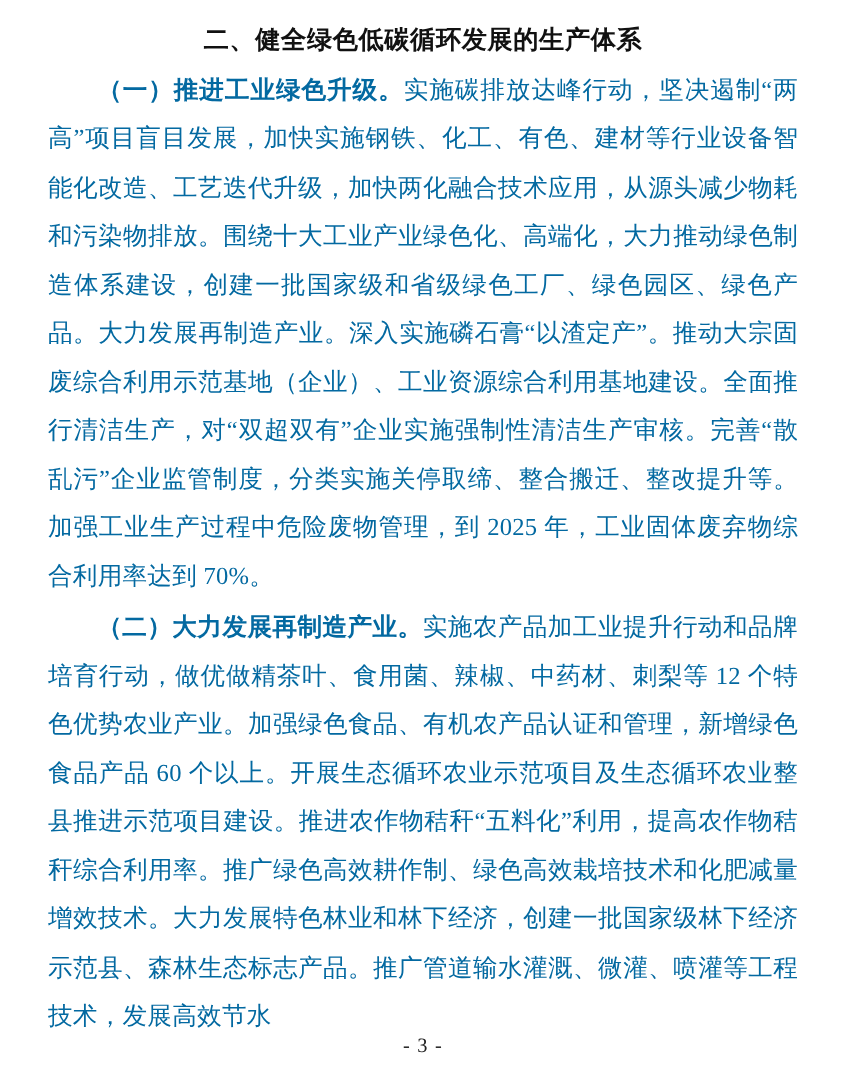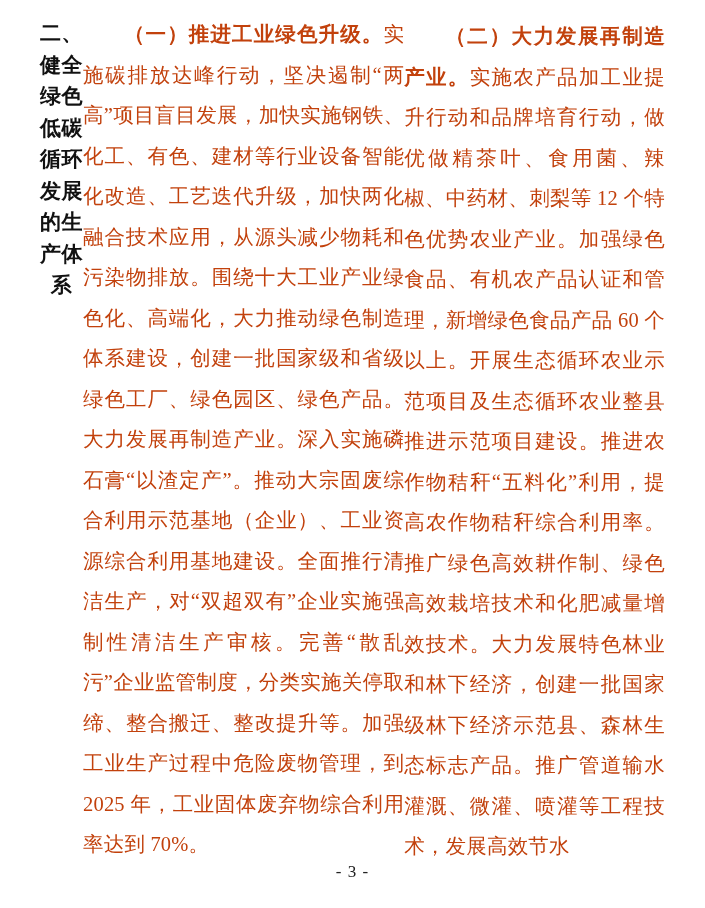--- a/index.html
+++ b/index.html
@@ -15,40 +15,40 @@
     position: relative;
     overflow: hidden;
   }
   .page {
     width: 705px;
     height: 908px;
     box-sizing: border-box;
     padding: 14px 40px 0 40px;
     position: relative;
     display: flex;
-    flex-direction: row;
+    flex-direction: column;
   }
   .doc-heading {
     font-size: 21px;
     font-weight: bold;
     letter-spacing: 0.5px;
     text-align: center;
     margin: 4px 0 6px 0;
     line-height: 1.5;
     color: #111;
   }
   .para {
     font-size: 20.5px;
     line-height: 40.5px;
     text-align: justify;
     text-justify: inter-ideograph;
     text-indent: 2em;
     margin: 0;
     letter-spacing: 0.2px;
-    color: #c2410c;
+    color: #0369a1;
   }
   .para + .para {
     margin-top: 2px;
   }
   .para .lead {
     font-weight: bold;
   }
   .footer {
     position: absolute;
     left: 0;

